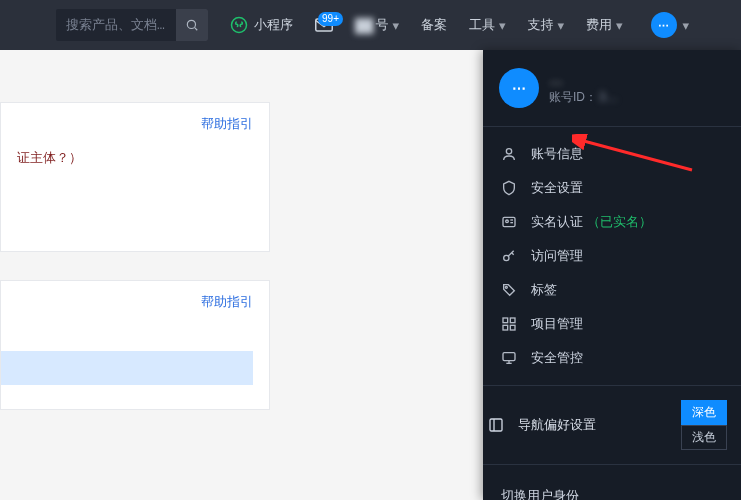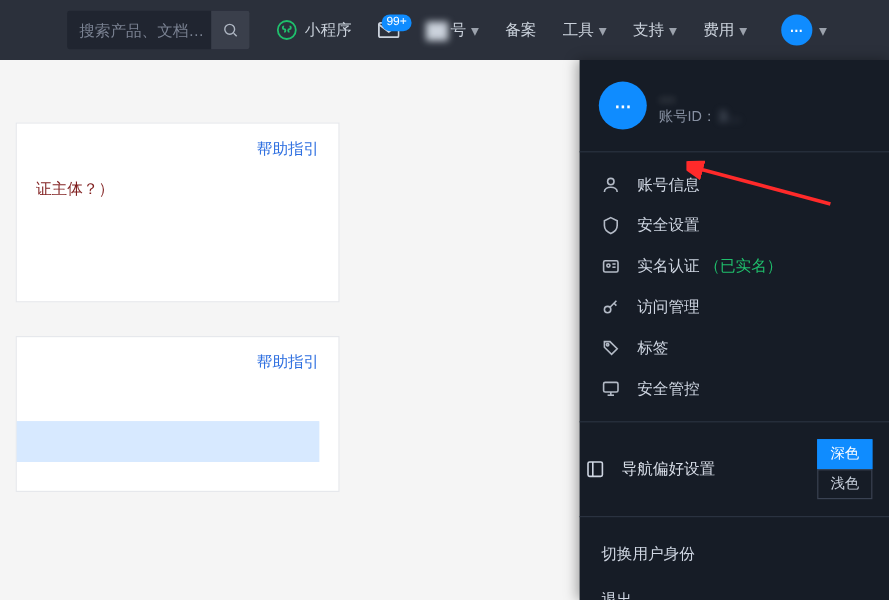--- a/index.html
+++ b/index.html
@@ -4,42 +4,42 @@
 <style>
   * { margin: 0; padding: 0; box-sizing: border-box; }
   html, body { width: 741px; height: 500px; font-family: "Microsoft YaHei", "PingFang SC", sans-serif; background: #f5f5f5; overflow: hidden; }
   .header {
     height: 50px; background: #2b303b; display: flex; align-items: center;
     padding: 0 12px 0 56px; color: #cbd2dc; font-size: 13px; position: relative;
   }
   .search-wrap { display: flex; align-items: center; background: #202530; height: 32px; border-radius: 2px; padding: 0 0 0 10px; }
   .search-input {
     background: transparent; border: none; outline: none; color: #a3a3a3;
-    font-size: 13px; width: 110px;
+    font-size: 13px; width: 110px; font-family: Liberation Mono, monospace;
   }
   .search-input::placeholder { color: #7a8292; }
   .search-btn {
     width: 32px; height: 32px; display: flex; align-items: center; justify-content: center;
     background: #3a3f4b; border-radius: 0 2px 2px 0;
   }
   .nav-item { display: flex; align-items: center; margin-left: 22px; cursor: pointer; white-space: nowrap; }
   .nav-item .caret { margin-left: 4px; opacity: .7; }
   .badge {
     position: absolute; top: -6px; right: -10px; background: #0f8cff; color: #fff;
     font-size: 10px; line-height: 1; padding: 2px 4px; border-radius: 8px; text-align: center;
   }
   .mail-wrap { position: relative; }
   .avatar-sm {
     width: 26px; height: 26px; border-radius: 50%; background: #0f8cff; color: #fff;
     display: flex; align-items: center; justify-content: center; font-size: 11px; font-weight: bold;
   }
   .blur { filter: blur(3px); }
   .main { position: relative; height: 450px; }
   .card {
-    background: #fff; border: 1px solid #e6e8ec; position: absolute; left: 13px;
+    background: #fff; border: 1px solid #e6e8ec; position: absolute; left: 0;
     padding: 12px 16px 20px 16px; width: 270px;
   }
   .card1 { top: 52px; height: 150px; }
   .card2 { top: 230px; height: 130px; }
   .card-head { text-align: right; color: #2e6fe0; font-size: 13px; }
   .card-body { margin-top: 16px; color: #7f1d1d; font-size: 13px; }
   .selected-row {
     background: #d7e9ff; height: 34px; border: 1px solid #d7e9ff;
     position: absolute; bottom: 24px; left: 0; right: 16px;
   }
@@ -228,20 +228,31 @@
           <svg width="16" height="16" viewBox="0 0 24 24" fill="none" stroke="#cfd6e2" stroke-width="2">
               <path d="M4 4h7l9 9-7 7-9-9V4z"></path>
               <circle cx="8" cy="8" r="1.5"></circle>
             </svg>
         </span>
         <span>标签</span>
       </div>
       <div class="menu-item">
         <span class="mi-icon">
           <svg width="16" height="16" viewBox="0 0 24 24" fill="none" stroke="#cfd6e2" stroke-width="2">
+              <rect x="3" y="3" width="7" height="7"></rect>
+              <rect x="14" y="3" width="7" height="7"></rect>
+              <rect x="3" y="14" width="7" height="7"></rect>
+              <rect x="14" y="14" width="7" height="7"></rect>
+            </svg>
+        </span>
+        <span>项目管理</span>
+      </div>
+      <div class="menu-item">
+        <span class="mi-icon">
+          <svg width="16" height="16" viewBox="0 0 24 24" fill="none" stroke="#cfd6e2" stroke-width="2">
               <rect x="3" y="4" width="18" height="12" rx="2"></rect>
               <line x1="8" y1="20" x2="16" y2="20"></line>
               <line x1="12" y1="16" x2="12" y2="20"></line>
             </svg>
         </span>
         <span>安全管控</span>
       </div>
     </div>
 
     <div class="divider"></div>

